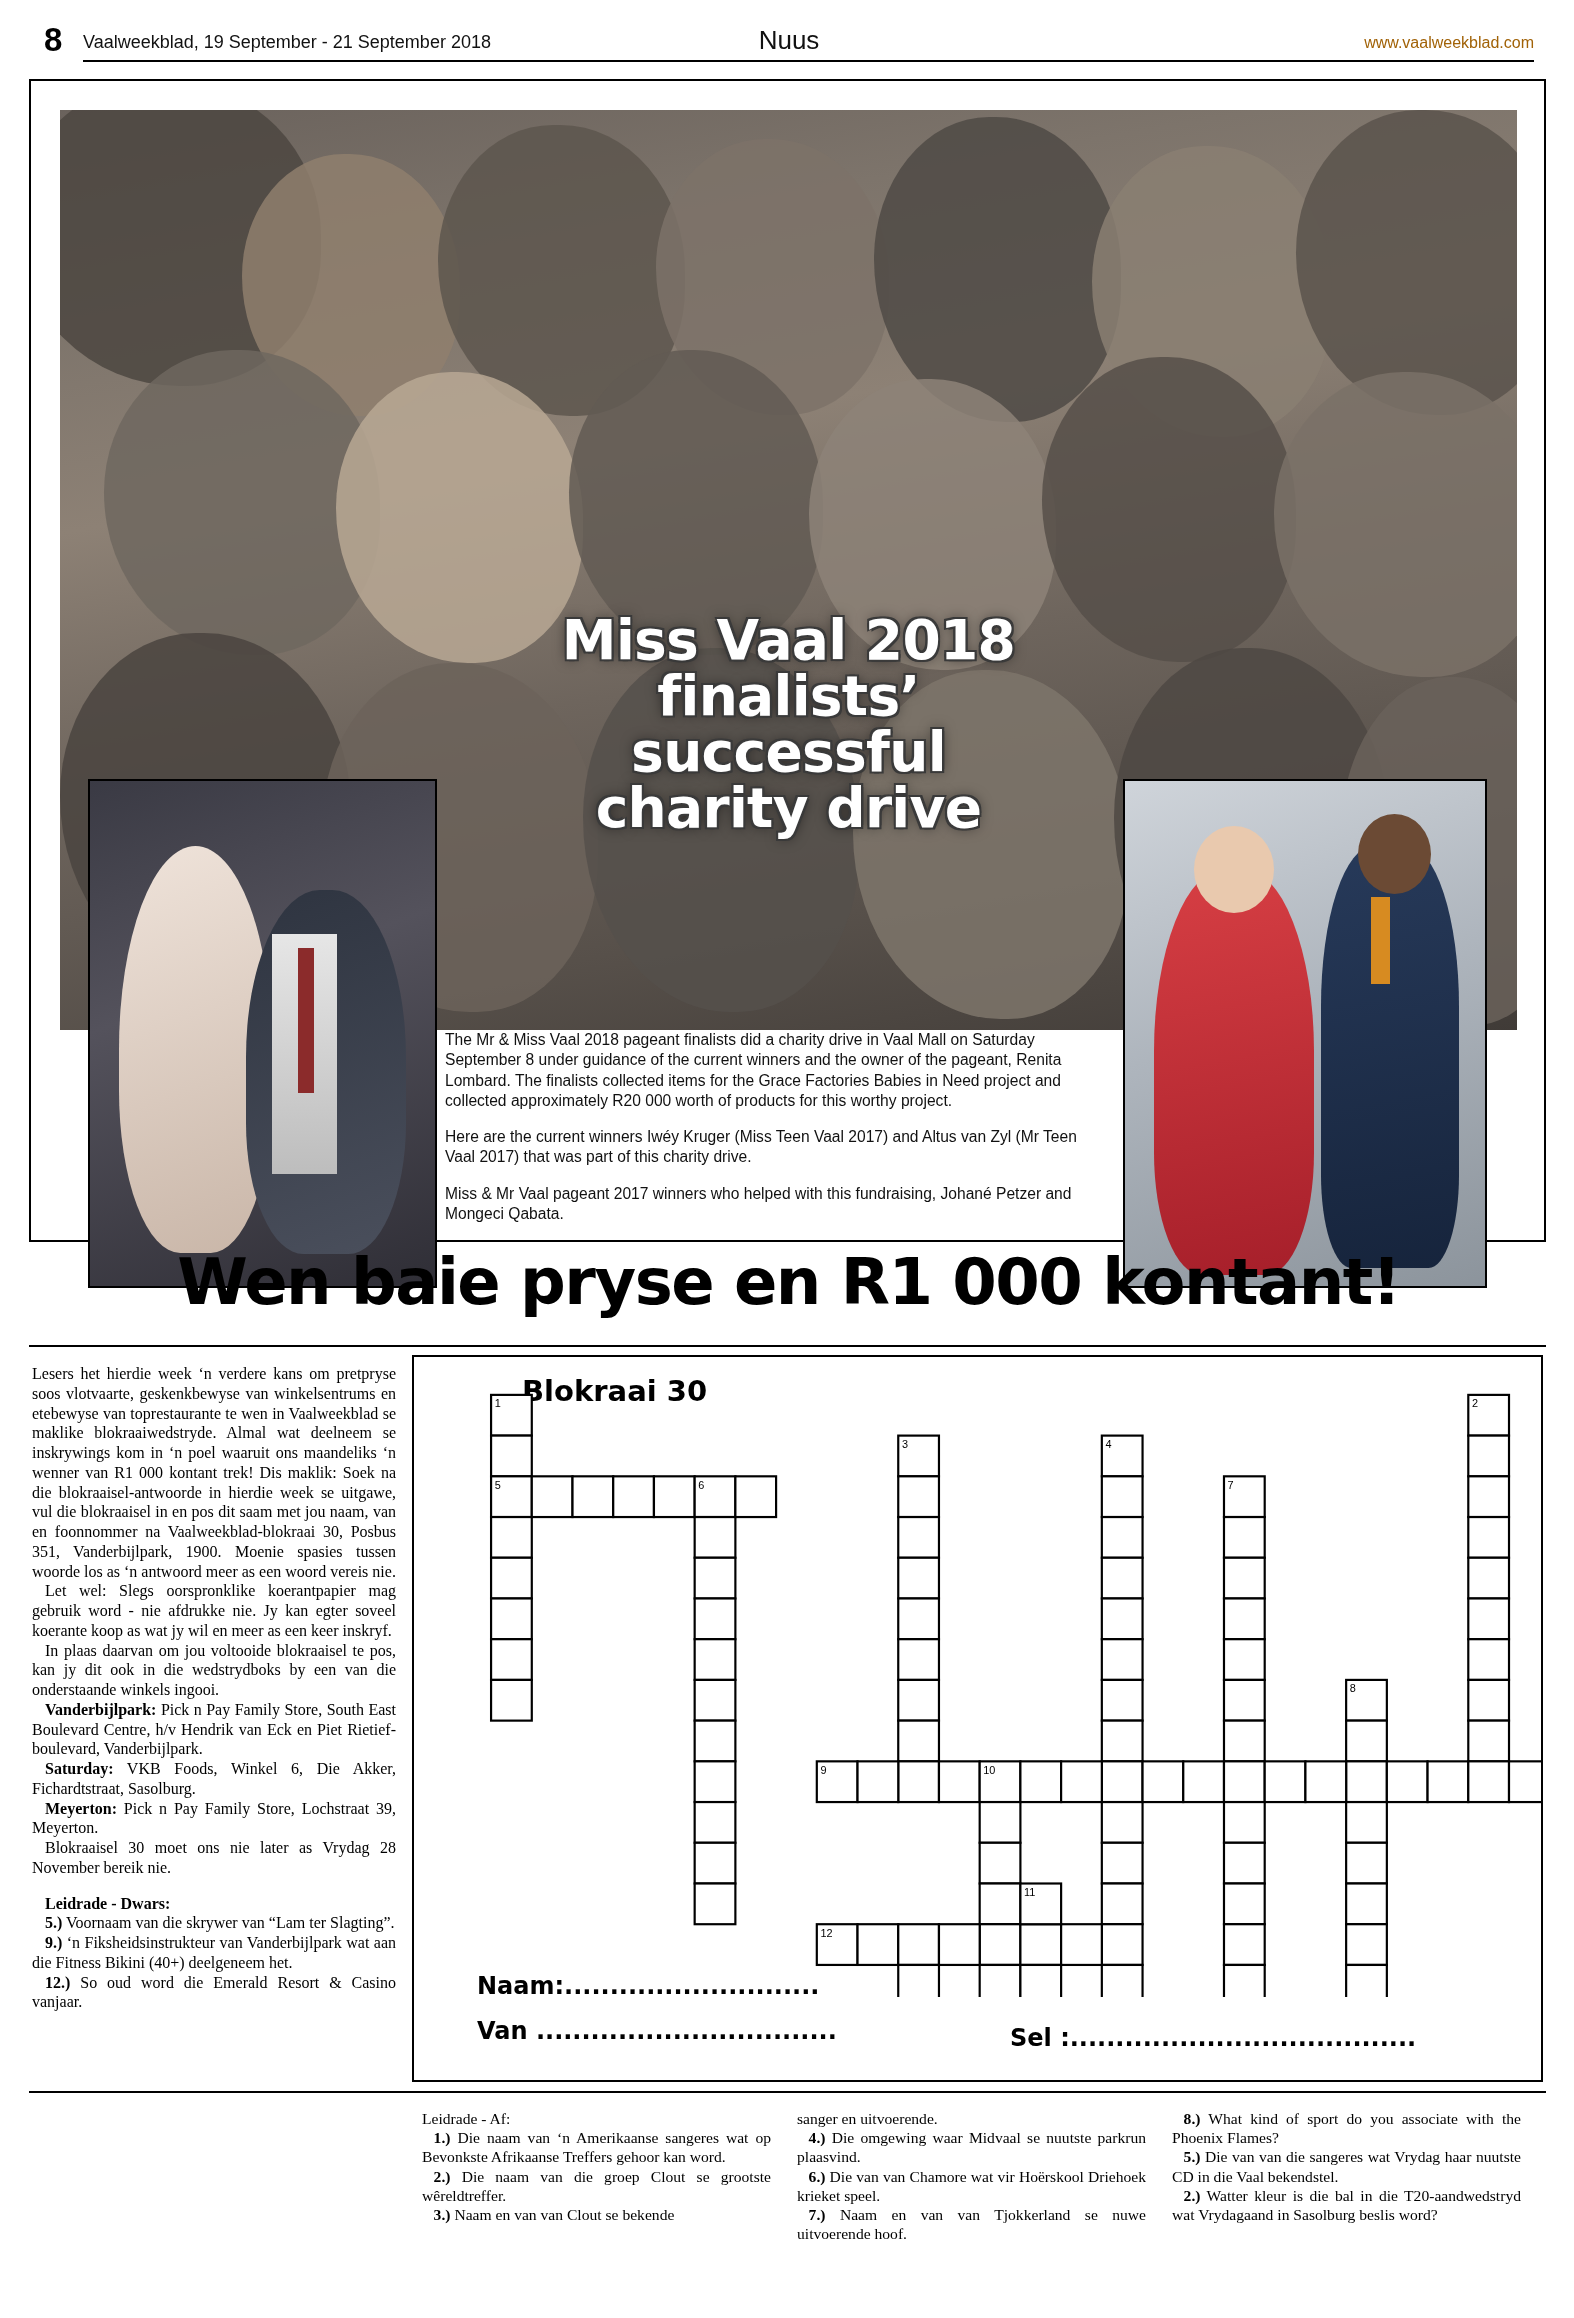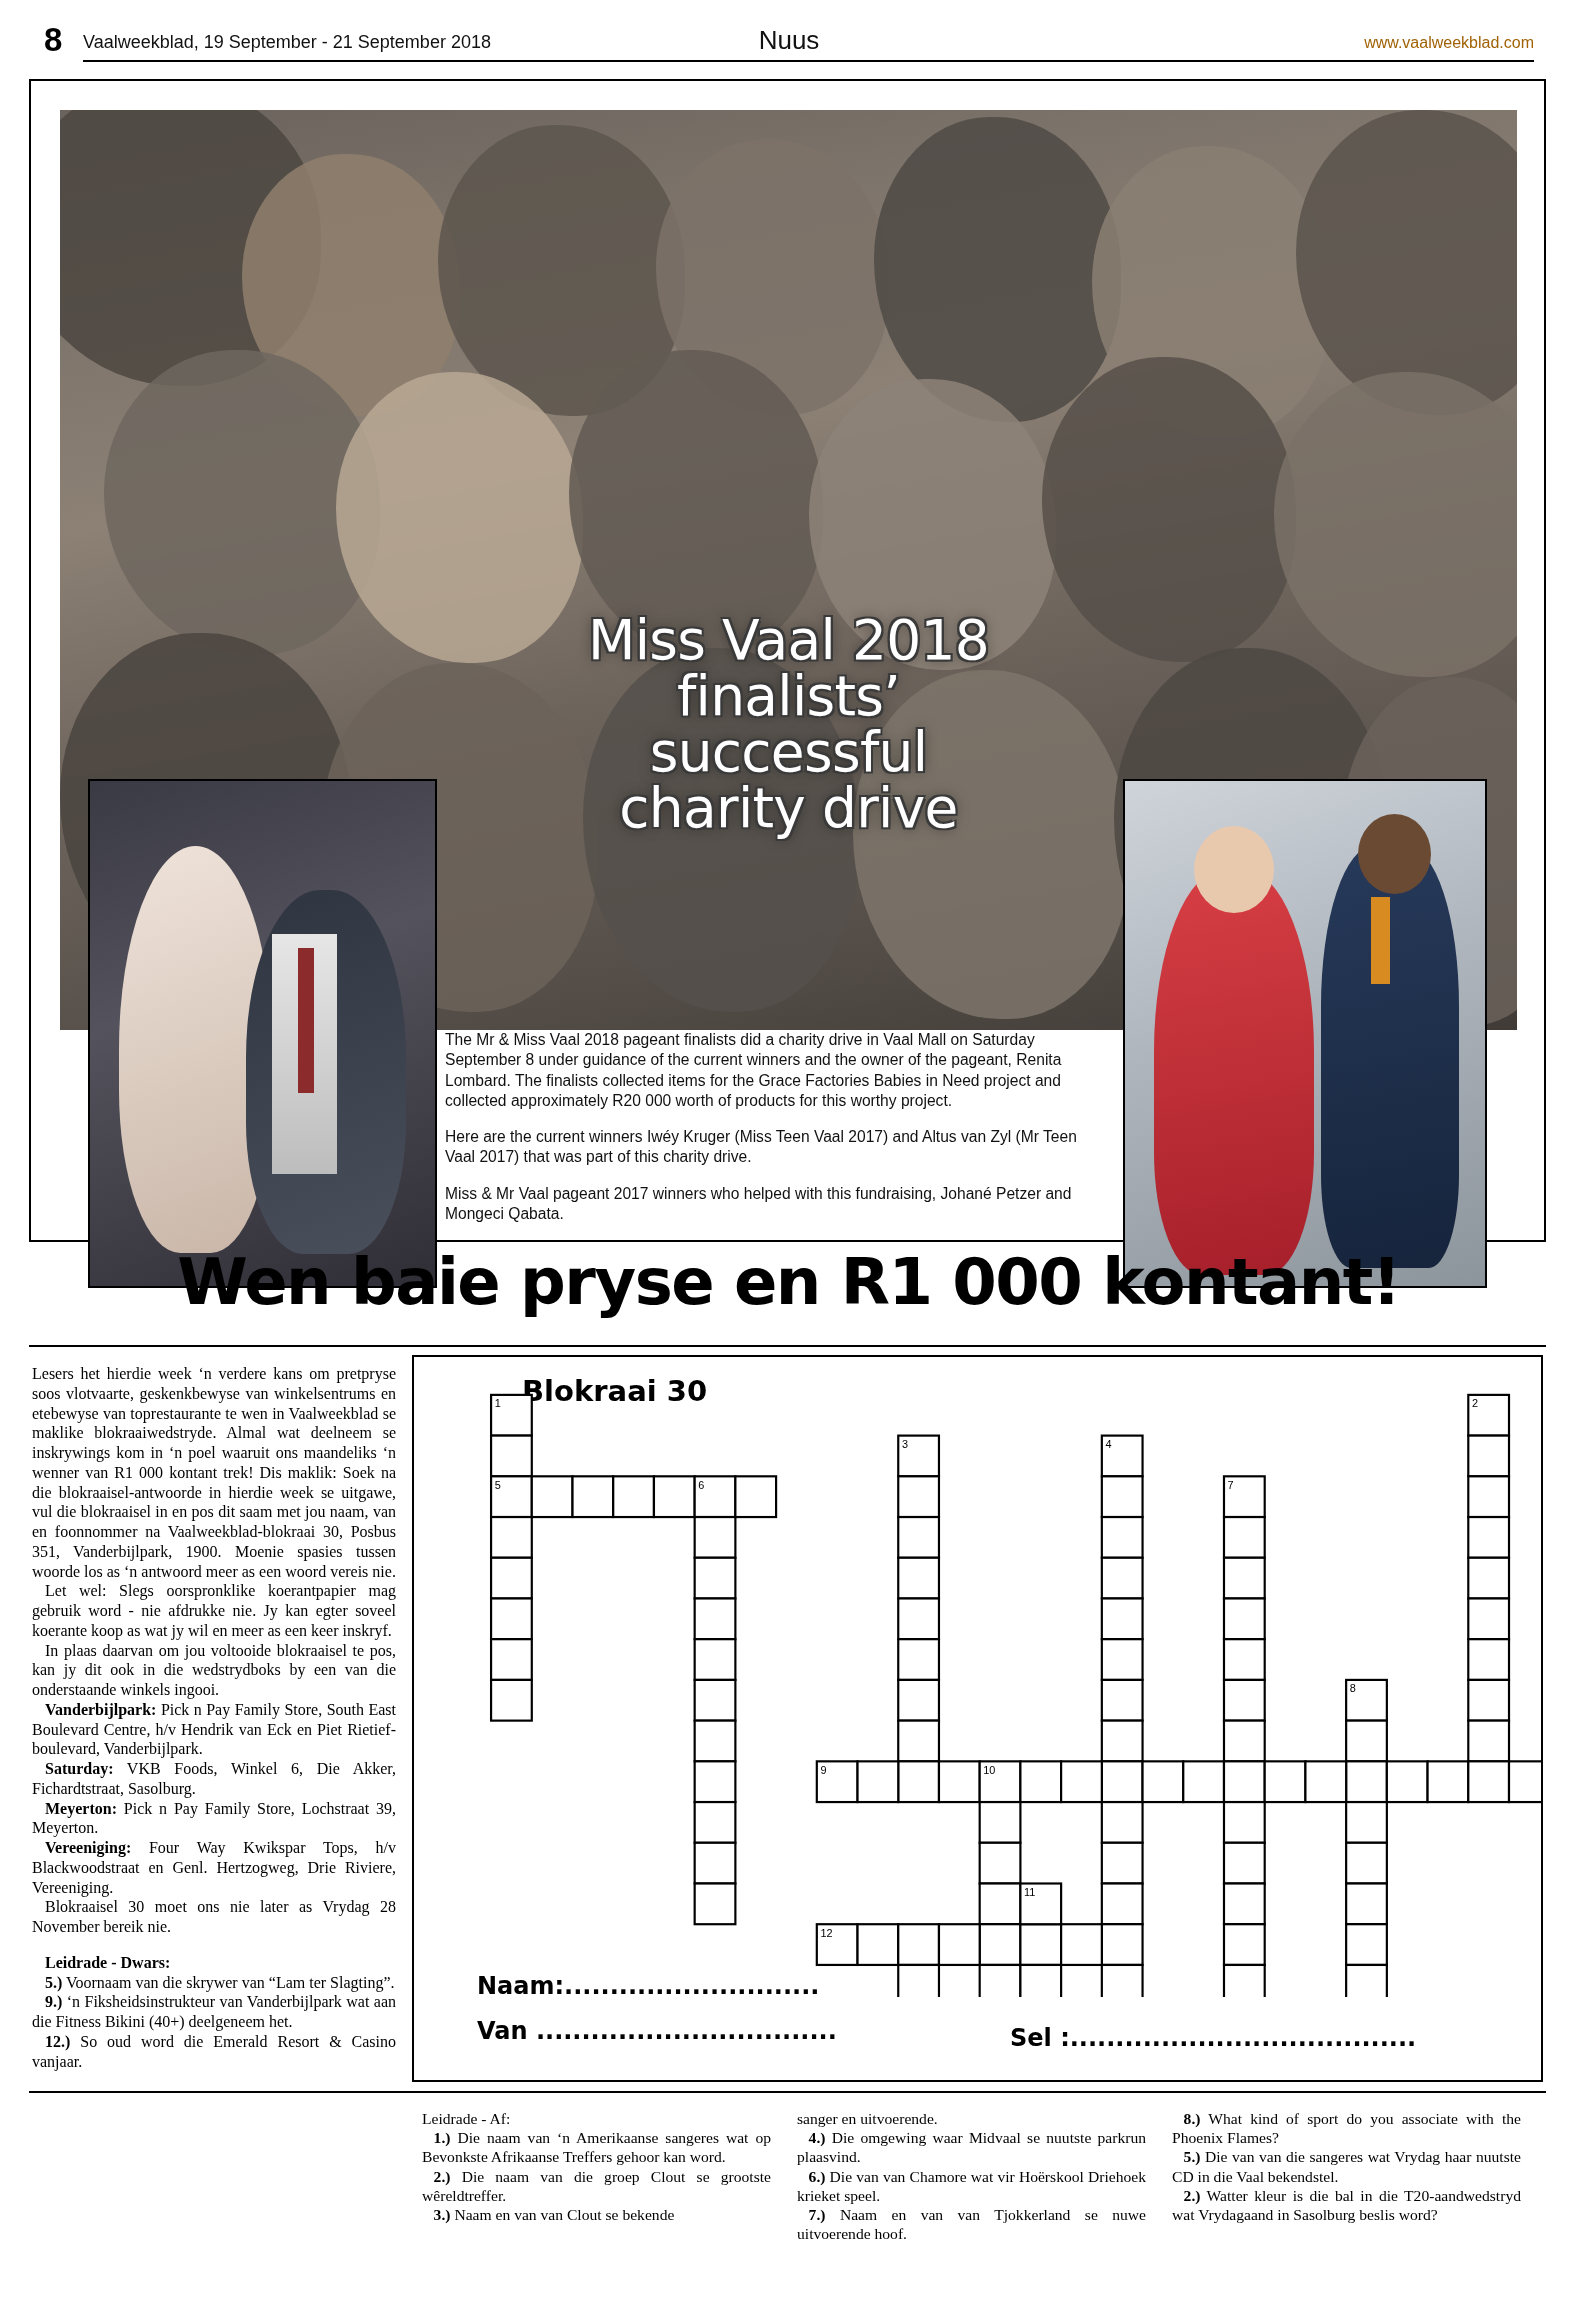--- a/index.html
+++ b/index.html
@@ -102,21 +102,21 @@
     border-radius: 48% 52% 45% 55%;
     opacity: 0.85;
   }
   .photo-caption-overlay {
     position: absolute;
     left: 0;
     right: 0;
     top: 502px;
     text-align: center;
     font-family: "DejaVu Sans", sans-serif;
-    font-weight: normal;
+    font-weight: bold;
     font-size: 55px;
     line-height: 1.02;
     color: #ffffff;
     text-shadow:
       -2.2px -2.2px 0 #3a3a3a, 2.2px -2.2px 0 #3a3a3a, -2.2px 2.2px 0 #3a3a3a, 2.2px 2.2px 0 #3a3a3a,
       0 0 13px rgba(0,0,0,.55);
     letter-spacing: -0.7px;
   }
 
   .inset-left {
@@ -332,21 +332,20 @@
   <div class="headline-rule"></div>
 
   <div class="article-col">
     <p class="first">Lesers het hierdie week ‘n verdere kans om pretpryse soos vlotvaarte, geskenkbewyse van winkelsentrums en etebewyse van toprestaurante te wen in Vaalweekblad se maklike blokraaiwedstryde. Almal wat deelneem se inskrywings kom in ‘n poel waaruit ons maandeliks ‘n wenner van R1 000 kontant trek! Dis maklik: Soek na die blokraaisel-antwoorde in hierdie week se uitgawe, vul die blokraaisel in en pos dit saam met jou naam, van en foonnommer na Vaalweekblad-blokraai 30, Posbus 351, Vanderbijlpark, 1900. Moenie spasies tussen woorde los as ‘n antwoord meer as een woord vereis nie.</p>
     <p>Let wel: Slegs oorspronklike koerantpapier mag gebruik word - nie afdrukke nie. Jy kan egter soveel koerante koop as wat jy wil en meer as een keer inskryf.</p>
     <p>In plaas daarvan om jou voltooide blokraaisel te pos, kan jy dit ook in die wedstrydboks by een van die onderstaande winkels ingooi.</p>
 
     <p><b>Vanderbijlpark:</b><span> Pick n Pay Family Store, South East Boulevard Centre, h/v Hendrik van Eck en Piet Rietief-boulevard, Vanderbijlpark.</span></p>
     <p><b>Saturday:</b><span> VKB Foods, Winkel 6, Die Akker, Fichardtstraat, Sasolburg.</span></p>
     <p><b>Meyerton:</b><span> Pick n Pay Family Store, Lochstraat 39, Meyerton.</span></p>
-    <p><b>Vereeniging:</b><span> Four Way Kwikspar Tops, h/v Blackwoodstraat en Genl. Hertzogweg, Drie Riviere, Vereeniging.</span></p>
 
     <p>Blokraaisel 30 moet ons nie later as Vrydag 28 November bereik nie.</p>
 
     <div class="spacer"></div>
     <p class="clue-head">Leidrade - Dwars:</p>
     <p><b>5.)</b><span> Voornaam van die skrywer van “Lam ter Slagting”.</span></p>
     <p><b>9.)</b><span> ‘n Fiksheidsinstrukteur van Vanderbijlpark wat aan die Fitness Bikini (40+) deelgeneem het.</span></p>
     <p><b>12.)</b><span> So oud word die Emerald Resort &amp; Casino vanjaar.</span></p>
   </div>
 

